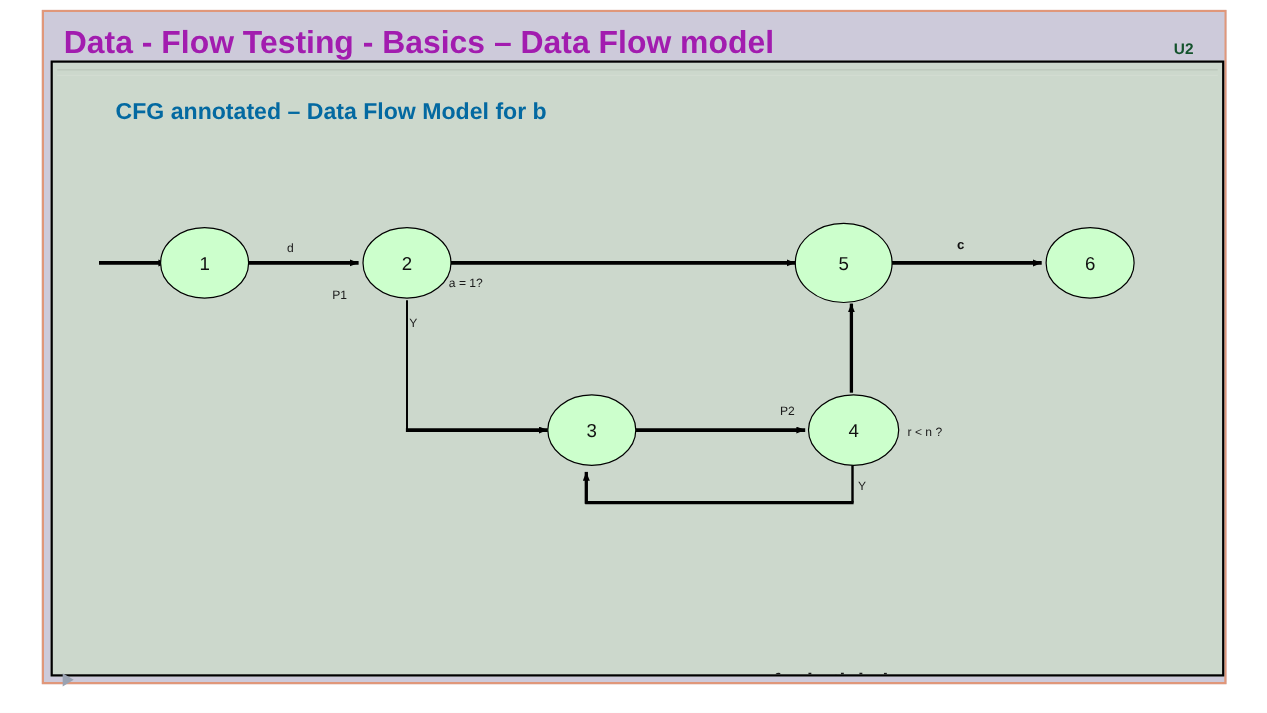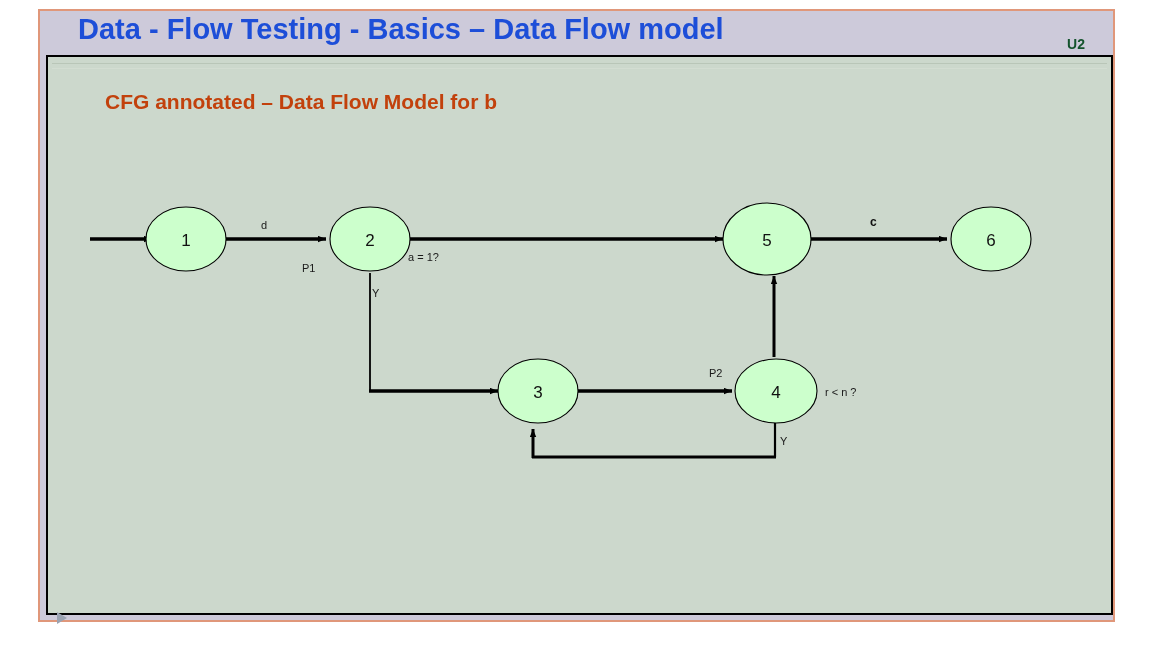--- a/index.html
+++ b/index.html
@@ -29,28 +29,27 @@
     top: 0px;
     width: 100%;
     height: 44px;
     background: #cdcada;
     box-sizing: border-box;
   }
 
   #slide-title {
     position: absolute;
     left: 18px;
-    top: 2px;
+    top: 12px;
     font-size: 29px;
     font-weight: bold;
-    color: #1d4ed8;
+    color: #a21caf;
     white-space: nowrap;
     letter-spacing: 0px;
     font-family: "Liberation Sans", sans-serif;
-    margin-left: 20px;
   }
 
   #corner-label {
     position: absolute;
     right: 28px;
     top: 25px;
     font-size: 14px;
     font-weight: bold;
     color: #14532d;
     font-family: "Liberation Sans", sans-serif;
@@ -78,21 +77,21 @@
     border-bottom: 1px solid #d3ddd2;
     box-sizing: border-box;
   }
 
   #subtitle {
     position: absolute;
     left: 57px;
     top: 33px;
     font-size: 21px;
     font-weight: bold;
-    color: #c2410c;
+    color: #0369a1;
     white-space: nowrap;
     font-family: "Liberation Sans", sans-serif;
   }
 
   #diagram {
     position: absolute;
     left: 0;
     top: 0;
     width: 1067px;
     height: 560px;

